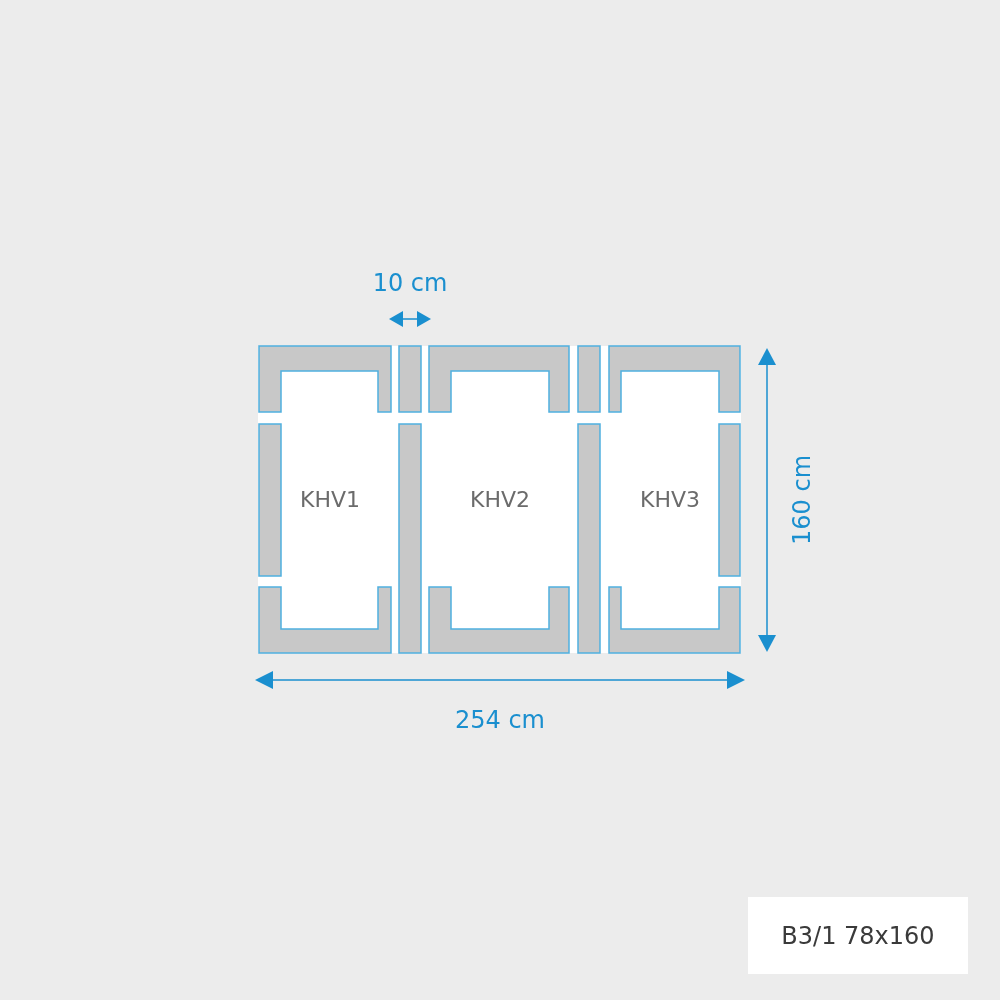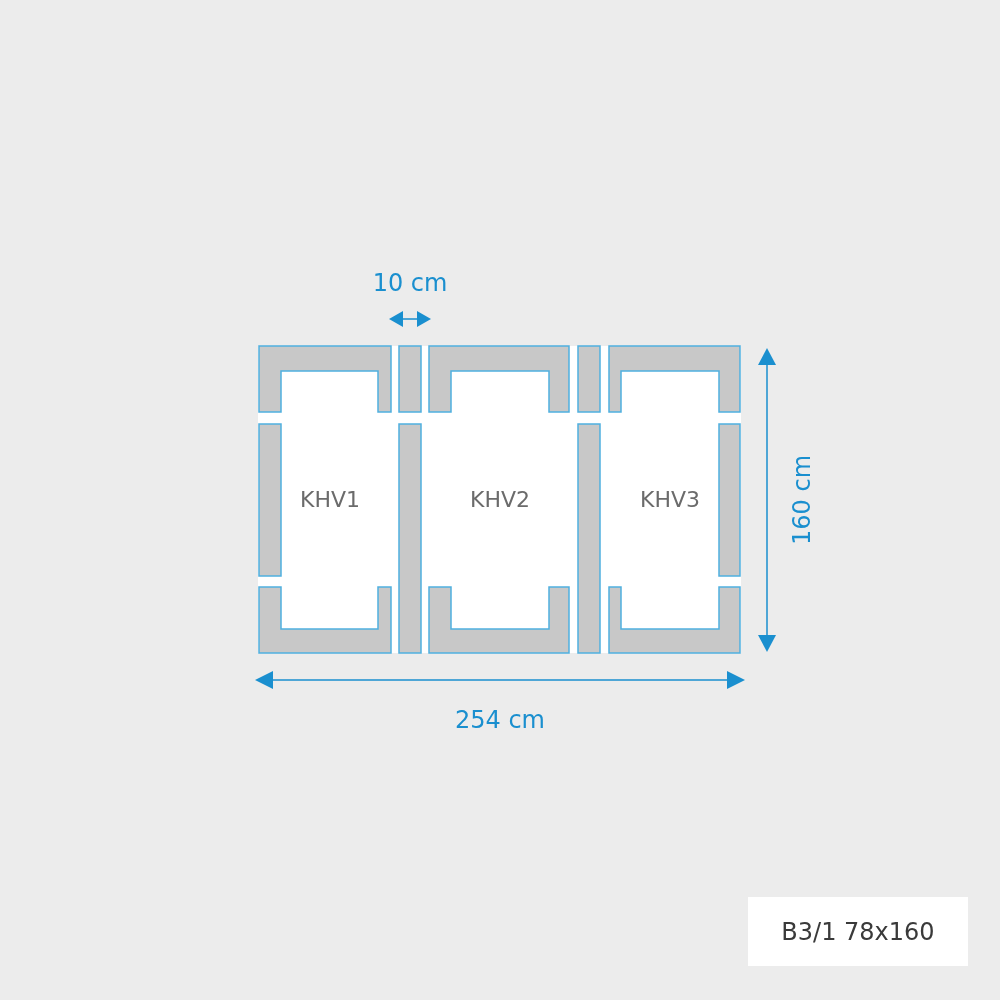--- a/index.html
+++ b/index.html
@@ -10,21 +10,21 @@
       overflow: hidden;
       font-family: "DejaVu Sans", "Liberation Sans", sans-serif;
     }
     #diagram { position: absolute; left: 0; top: 0; }
     .dim-text { font-size: 24px; fill: #1a8fcf; font-family: "DejaVu Sans", "Liberation Sans", sans-serif; }
     .khv-text { font-size: 22px; fill: #6b6b6b; font-family: "DejaVu Sans", "Liberation Sans", sans-serif; }
     .frame { fill: #c8c8c8; stroke: #4fb0df; stroke-width: 1.5; }
     .label-box {
       position: absolute;
       left: 748px; top: 897px;
-      width: 220px; height: 69px;
+      width: 220px; height: 77px;
       background: #ffffff;
       display: flex; align-items: center; justify-content: center;
       font-size: 24px; color: #3a3a3a;
       font-family: "DejaVu Sans", "Liberation Sans", sans-serif;
     }
   </style>
 </head>
 <body>
 
 <svg id="diagram" width="1000" height="1000" viewBox="0 0 1000 1000">

